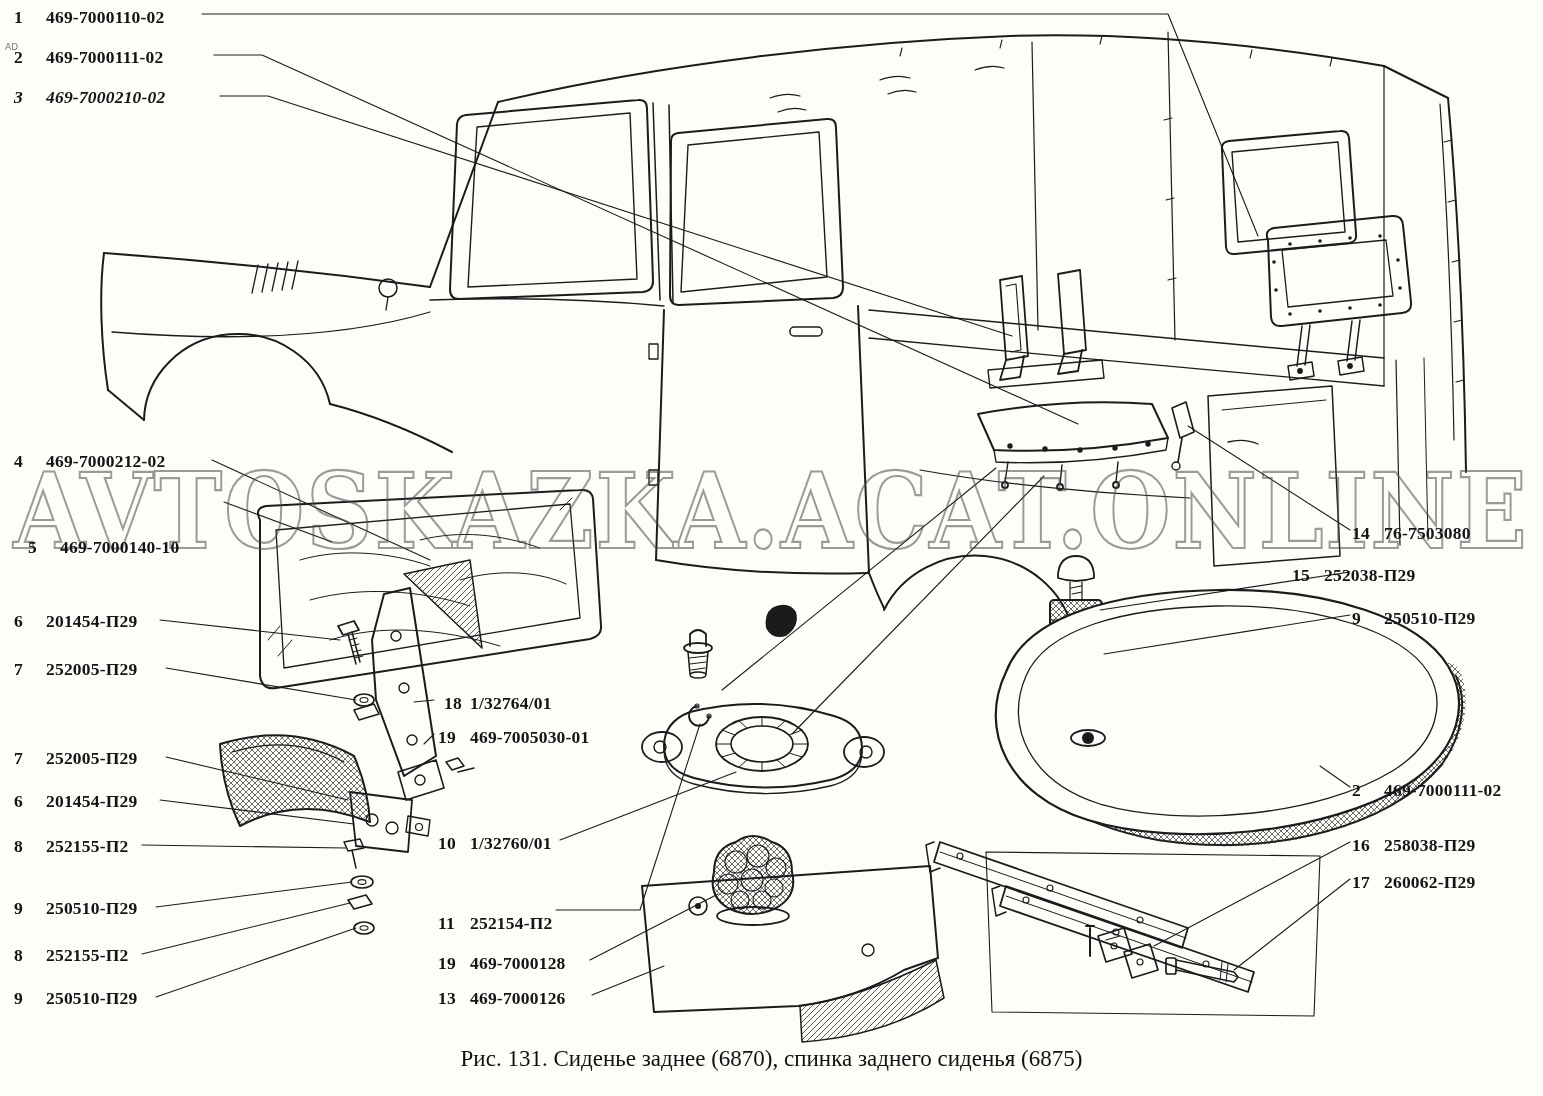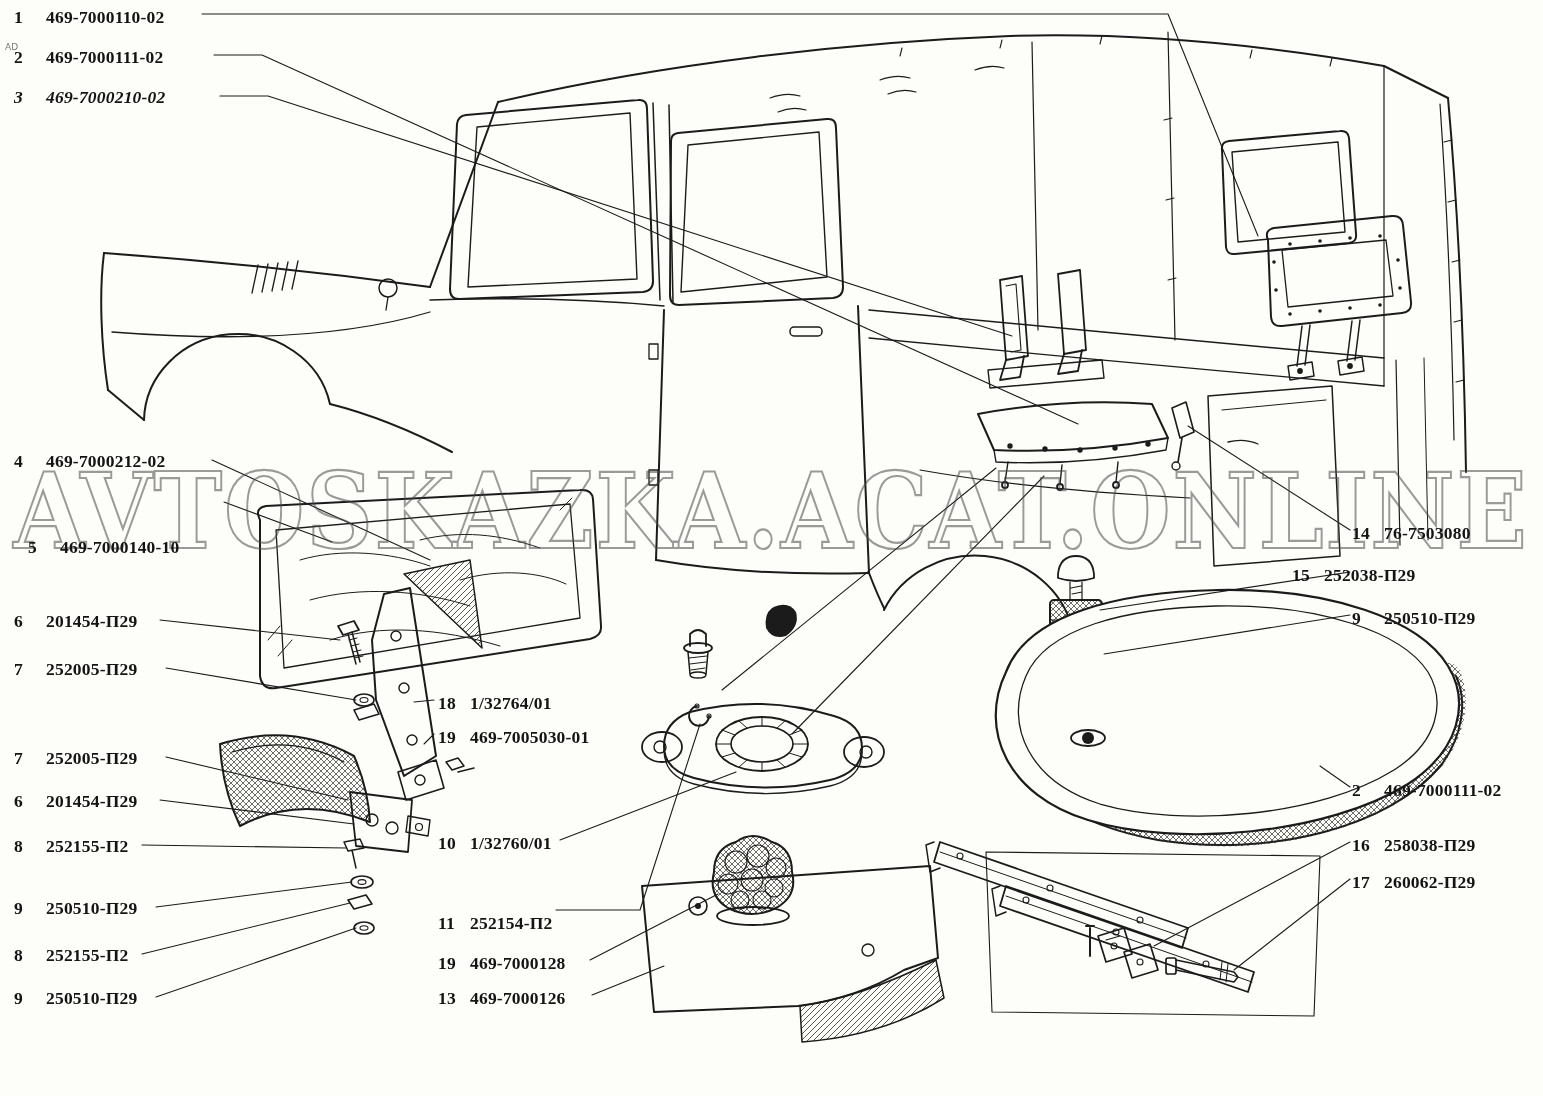--- a/index.html
+++ b/index.html
@@ -333,29 +333,30 @@
       <div class="callout" style="left: 14px; top: 452px;"><span class="n">4</span><span class="code">469-7000212-02</span></div>
       <div class="callout" style="left: 28px; top: 494px; margin-top: 44px;"><span class="n">5</span><span class="code">469-7000140-10</span></div>
       <div class="callout" style="left: 14px; top: 612px;"><span class="n">6</span><span class="code">201454-П29</span></div>
       <div class="callout" style="left: 14px; top: 660px;"><span class="n">7</span><span class="code">252005-П29</span></div>
       <div class="callout" style="left: 14px; top: 749px;"><span class="n">7</span><span class="code">252005-П29</span></div>
       <div class="callout" style="left: 14px; top: 792px;"><span class="n">6</span><span class="code">201454-П29</span></div>
       <div class="callout" style="left: 14px; top: 837px;"><span class="n">8</span><span class="code">252155-П2</span></div>
       <div class="callout" style="left: 14px; top: 899px;"><span class="n">9</span><span class="code">250510-П29</span></div>
       <div class="callout" style="left: 14px; top: 946px;"><span class="n">8</span><span class="code">252155-П2</span></div>
       <div class="callout" style="left: 14px; top: 989px;"><span class="n">9</span><span class="code">250510-П29</span></div>
-      <div class="callout" style="left: 438px; top: 694px;"><span class="n">18</span><span class="code">1/32764/01</span></div>
+      <div class="callout" style="left: 438px; top: 694px; text-align: right;"><span class="n">18</span><span class="code">1/32764/01</span></div>
       <div class="callout" style="left: 438px; top: 728px;"><span class="n">19</span><span class="code">469-7005030-01</span></div>
       <div class="callout" style="left: 438px; top: 834px;"><span class="n">10</span><span class="code">1/32760/01</span></div>
       <div class="callout" style="left: 438px; top: 904px; margin-top: 10px;"><span class="n">11</span><span class="code">252154-П2</span></div>
       <div class="callout" style="left: 438px; top: 954px;"><span class="n">19</span><span class="code">469-7000128</span></div>
       <div class="callout" style="left: 438px; top: 989px;"><span class="n">13</span><span class="code">469-7000126</span></div>
       <div class="callout" style="left: 1352px; top: 524px;"><span class="n">14</span><span class="code">76-7503080</span></div>
       <div class="callout" style="left: 1292px; top: 566px;"><span class="n">15</span><span class="code">252038-П29</span></div>
       <div class="callout" style="left: 1352px; top: 609px;"><span class="n">9</span><span class="code">250510-П29</span></div>
       <div class="callout" style="left: 1352px; top: 781px;"><span class="n">2</span><span class="code">469-7000111-02</span></div>
       <div class="callout" style="left: 1352px; top: 836px;"><span class="n">16</span><span class="code">258038-П29</span></div>
       <div class="callout" style="left: 1352px; top: 873px;"><span class="n">17</span><span class="code">260062-П29</span></div>
     </div>
 
   <div id="corner-mark">AD</div>
 
+  <div id="caption">Рис. 131. Сиденье заднее (6870), спинка заднего сиденья (6875)</div>
 </div>
 
 </body></html>

